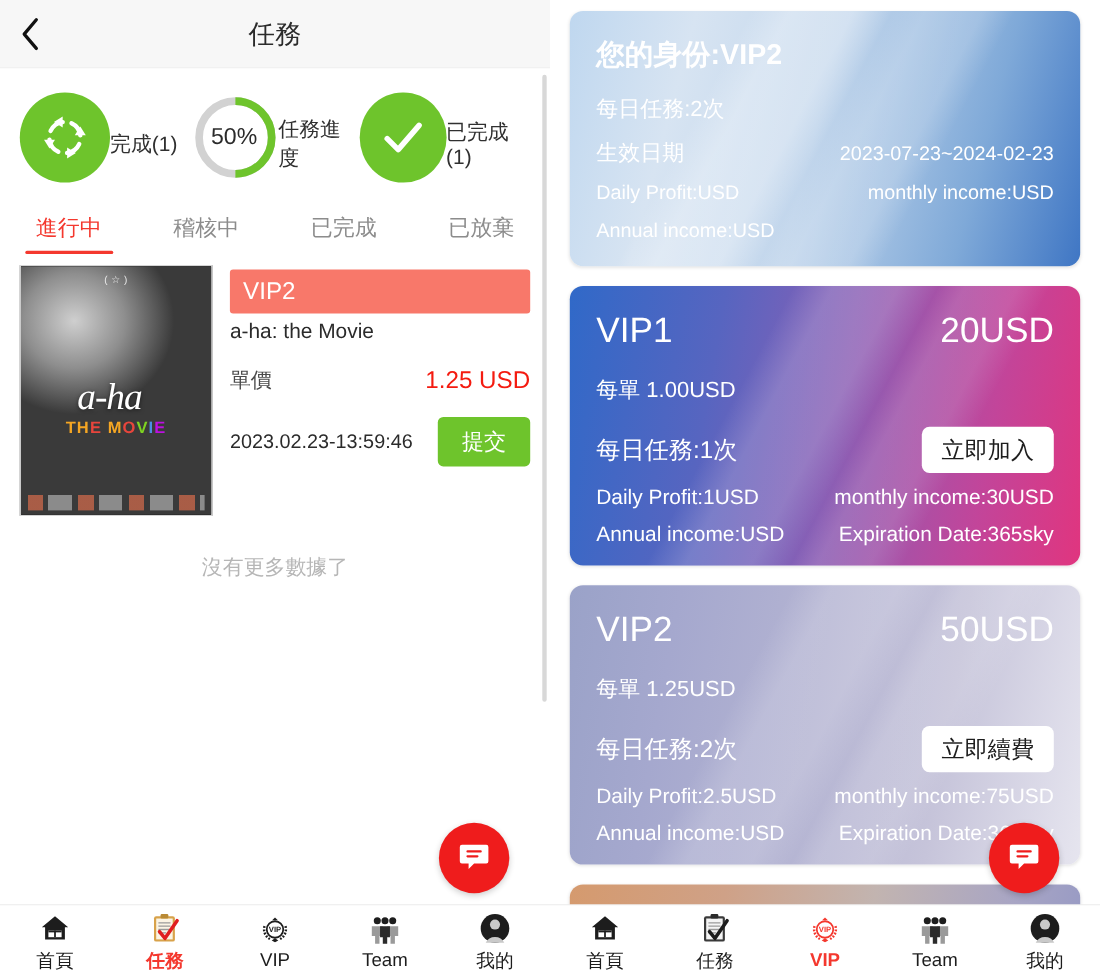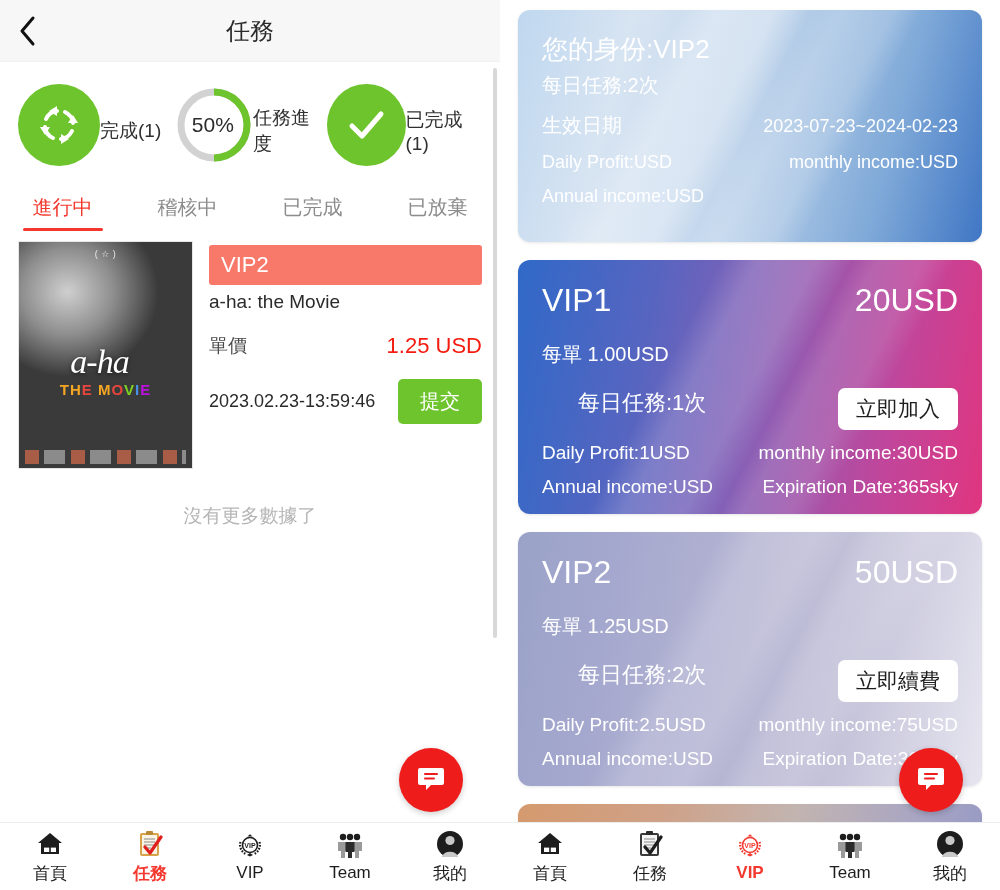--- a/index.html
+++ b/index.html
@@ -175,21 +175,21 @@
 
   .card-status {
     background: linear-gradient(105deg, #bfd7ef 0%, #d7e4f2 22%, #c2d6ec 48%, #7fa9d8 78%, #3f76c4 100%);
     min-height: 232px;
   }
   .card-status .sheen {
     background:
       linear-gradient(118deg, rgba(255,255,255,0) 28%, rgba(255,255,255,.30) 34%, rgba(255,255,255,.30) 44%, rgba(255,255,255,0) 50%),
       linear-gradient(118deg, rgba(255,255,255,0) 50%, rgba(255,255,255,.18) 55%, rgba(255,255,255,.18) 64%, rgba(255,255,255,0) 69%);
   }
-  .status-title { font-size: 26px; margin-bottom: 5px; }
+  .status-title { font-size: 26px; margin-bottom: 18px; font-weight: bold; }
   .status-line { font-size: 20px; margin-bottom: 13px; }
   .status-split {
     display: flex; justify-content: space-between; align-items: baseline;
     margin-bottom: 13px;
   }
   .status-small { font-size: 18px; }
 
   .card-vip1 {
     background: linear-gradient(100deg, #3069c8 0%, #5765c0 28%, #8a5fb5 52%, #c2459a 80%, #e0357f 100%);
     min-height: 250px;
@@ -200,23 +200,22 @@
   }
   .card-vip3 { min-height: 250px; background: linear-gradient(100deg, #d59a6e 0%, #cfa187 28%, #c2b4b0 55%, #a8a5c4 80%, #9095c4 100%); }
 
   .tier-head {
     display: flex; justify-content: space-between; align-items: baseline;
   }
   .tier-name { font-size: 32px; }
   .tier-price { font-size: 32px; }
   .tier-unit { font-size: 20px; margin-top: 22px; }
   .tier-mid {
-    display: flex; justify-content: space-between; 
+    display: flex; justify-content: space-between; align-items: center;
     margin-top: 20px;
-    margin-left: 36px;
   }
   .tier-daily { font-size: 22px; }
   .join-btn {
     background: #ffffff; color: #1d1d1d;
     font-size: 21px; border: none; border-radius: 7px;
     padding: 7px 18px; cursor: pointer;
   }
   .tier-row {
     display: flex; justify-content: space-between; align-items: baseline;
     margin-top: 12px; font-size: 19px;

